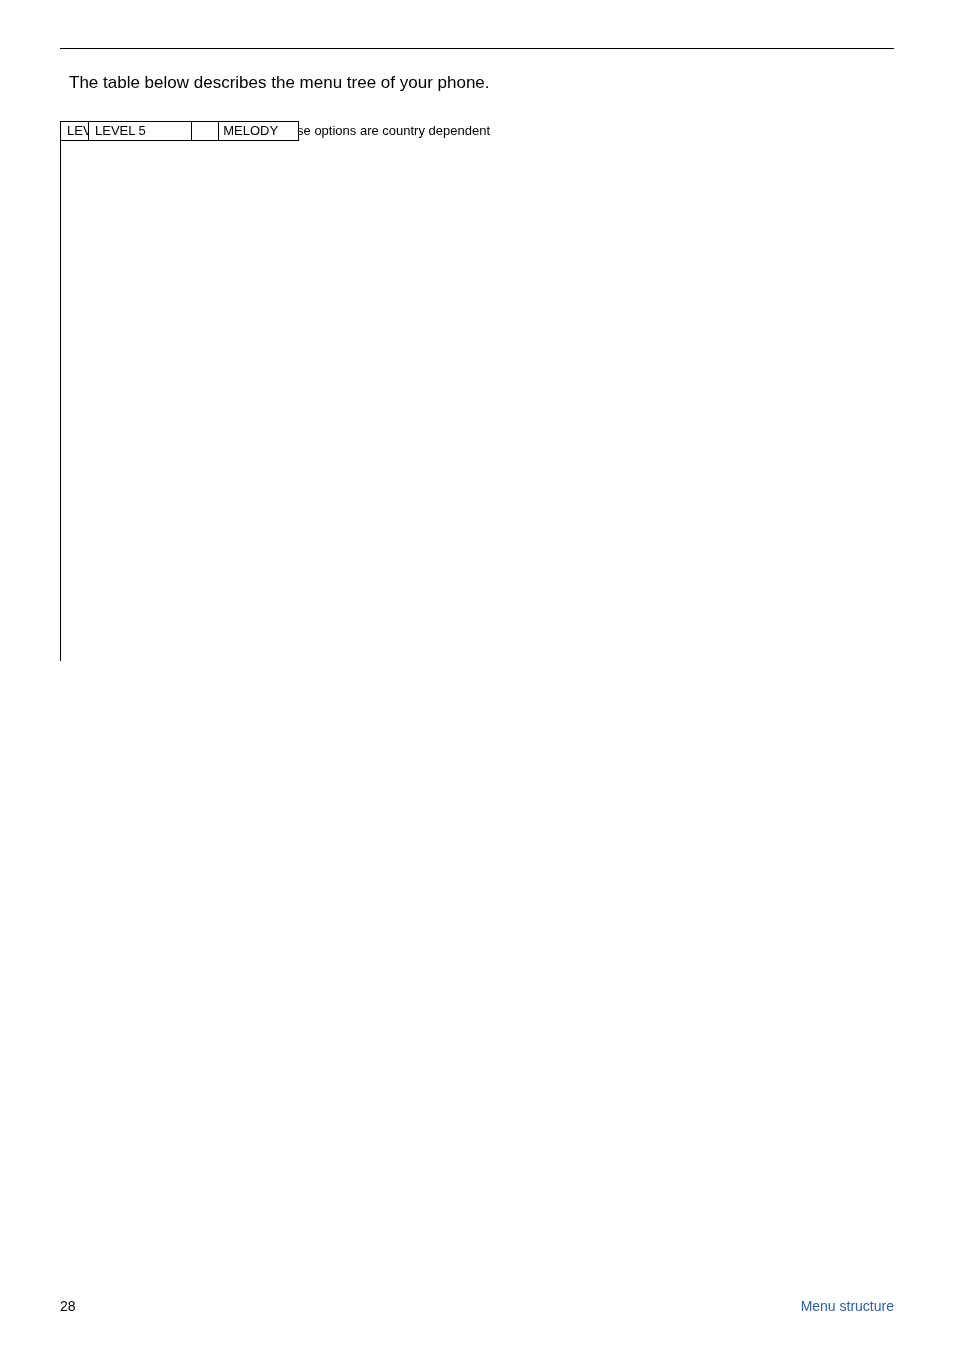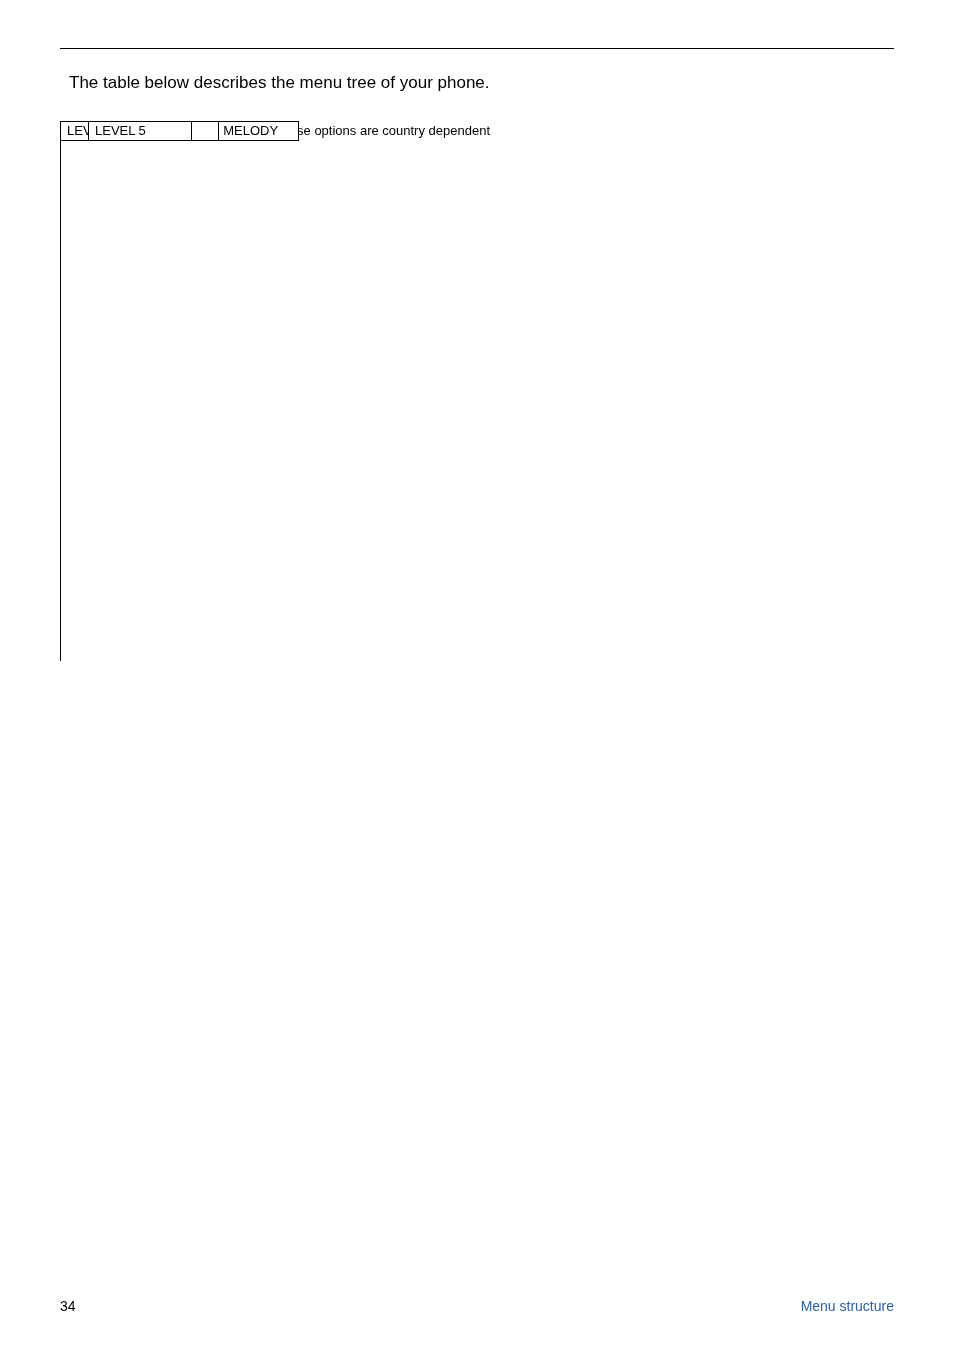--- a/index.html
+++ b/index.html
@@ -242,16 +242,16 @@
     <div class="hline" style="left:253; top:890; width:17px;"></div>
     <div class="vline" style="left:263; top:890; height:100px;"></div>
     <div class="hline" style="left:263; top:915; width:7px;"></div>
     <div class="hline" style="left:263; top:940; width:7px;"></div>
     <div class="hline" style="left:263; top:965; width:7px;"></div>
     <div class="hline" style="left:263; top:990; width:7px;"></div>
 
   </div>
 
   <div class="footer">
-    <span>34</span>
+    <span>28</span>
     <span class="right">Menu structure</span>
   </div>
 </div>
 
 </body></html>

